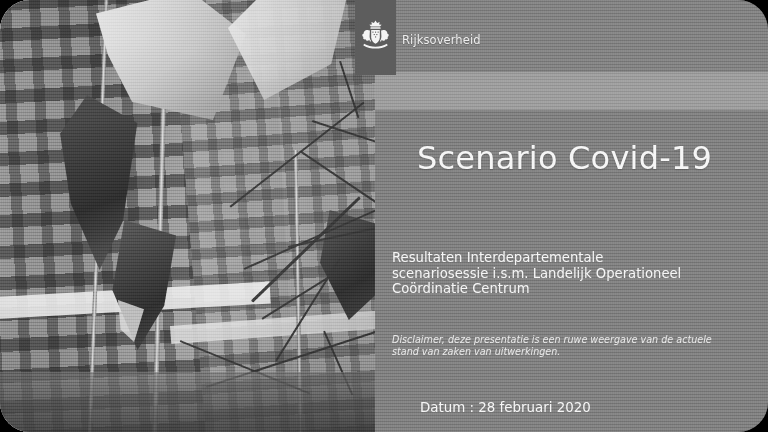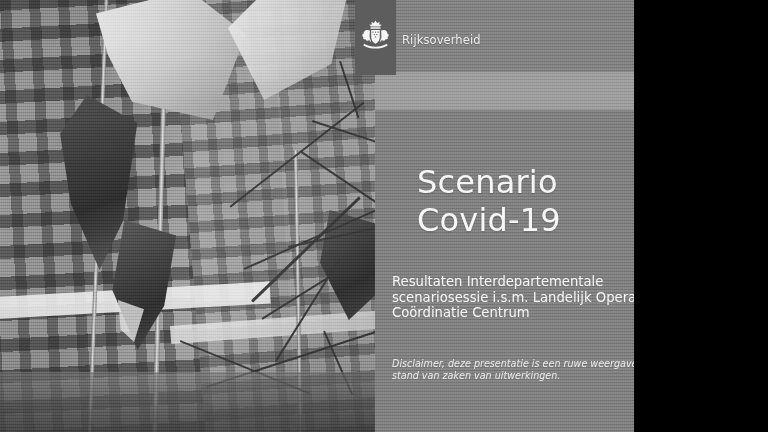--- a/index.html
+++ b/index.html
@@ -1,18 +1,18 @@
 <!DOCTYPE html>
 <html><head>
 <meta charset="utf-8">
 <style>
   html,body{margin:0;padding:0;background:#000;}
   body{width:768px;height:432px;overflow:hidden;font-family:"DejaVu Sans","Liberation Sans",sans-serif;}
-  #slide{position:relative;width:634px;height:432px;overflow:hidden;background:#1d4ed8;
-         filter:grayscale(1) contrast(1.02);}
+  #slide{position:relative;width:768px;height:432px;overflow:hidden;background:#1d4ed8;
+         filter:grayscale(1) contrast(1.02);border-radius:30px;}
 
   
   #photo{position:absolute;left:0;top:0;width:390px;height:432px;overflow:hidden;
          background:#b9b9b9;}
   .sky{position:absolute;left:0;top:0;width:100%;height:100%;
        background:linear-gradient(118deg,#cfcfcf 0%,#e6e6e6 38%,#f2f2f2 55%,#dcdcdc 100%);}
   
   .tower{position:absolute;left:-60px;top:-30px;width:330px;height:500px;
          background:linear-gradient(100deg,#9a9a9a 0%,#8a8a8a 40%,#a2a2a2 75%,#bdbdbd 100%);
          transform:rotate(-3.2deg);transform-origin:left top;}
@@ -61,21 +61,21 @@
                       repeating-linear-gradient(90deg, rgba(255,255,255,.4) 0 1px, rgba(0,0,0,.4) 1px 2px);
      background-size:3px 3px,2px 2px;}
 
   
   #logobox{position:absolute;left:355px;top:0;width:41px;height:75px;background:#5e5e5e;z-index:6;}
   #logobox svg{position:absolute;left:4px;top:20px;}
   .wordmark{position:absolute;left:402px;top:33px;color:#ebebeb;font-size:11.5px;
             letter-spacing:.1px;z-index:6;text-shadow:0 1px 1px rgba(0,0,0,.25);}
 
   
-  .txt{position:absolute;z-index:5;color:#f4f4f4;margin-top:24px;}
+  .txt{position:absolute;z-index:5;color:#f4f4f4;}
   #title{left:417px;top:139px;font-size:32px;font-weight:400;letter-spacing:.2px;
          text-shadow:0 1px 2px rgba(0,0,0,.18);}
   #subtitle{left:420px;top:202px;font-size:21px;font-style:italic;font-weight:400;
             text-shadow:0 1px 2px rgba(0,0,0,.18);}
   #body{left:392px;top:250px;font-size:13.2px;line-height:15.6px;width:300px;}
   #disclaimer{left:392px;top:334px;font-size:9.6px;font-style:italic;line-height:11.6px;width:330px;
               color:#e8e8e8;}
   #date{left:420px;top:400px;font-size:13.4px;}
 </style>
 </head>
@@ -166,14 +166,15 @@
         <rect x="17.3" y="14.0" width="1.1" height="1.1"></rect>
         <rect x="16.0" y="16.4" width="1.1" height="1.1"></rect>
       </g>
     </svg>
   </div>
   <div class="wordmark">Rijksoverheid</div>
 
   <div class="txt" id="title">Scenario Covid-19</div>
   <div class="txt" id="body">Resultaten Interdepartementale scenariosessie i.s.m. Landelijk Operationeel Coördinatie Centrum</div>
   <div class="txt" id="disclaimer">Disclaimer, deze presentatie is een ruwe weergave van de actuele stand van zaken van uitwerkingen.</div>
+  <div class="txt" id="date">Datum : 28 februari 2020</div>
 
 </div>
 
 </body></html>

